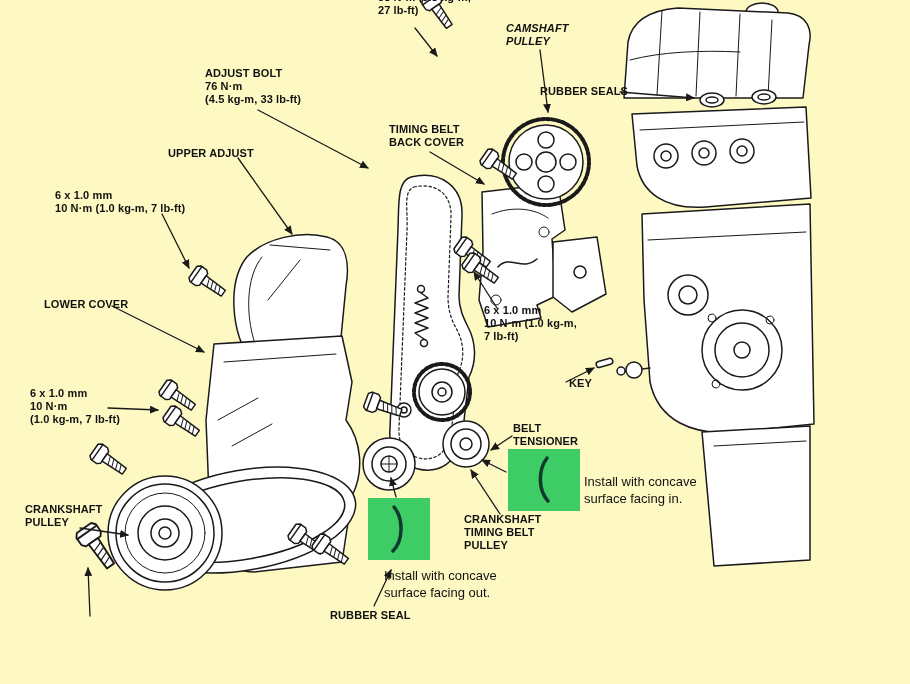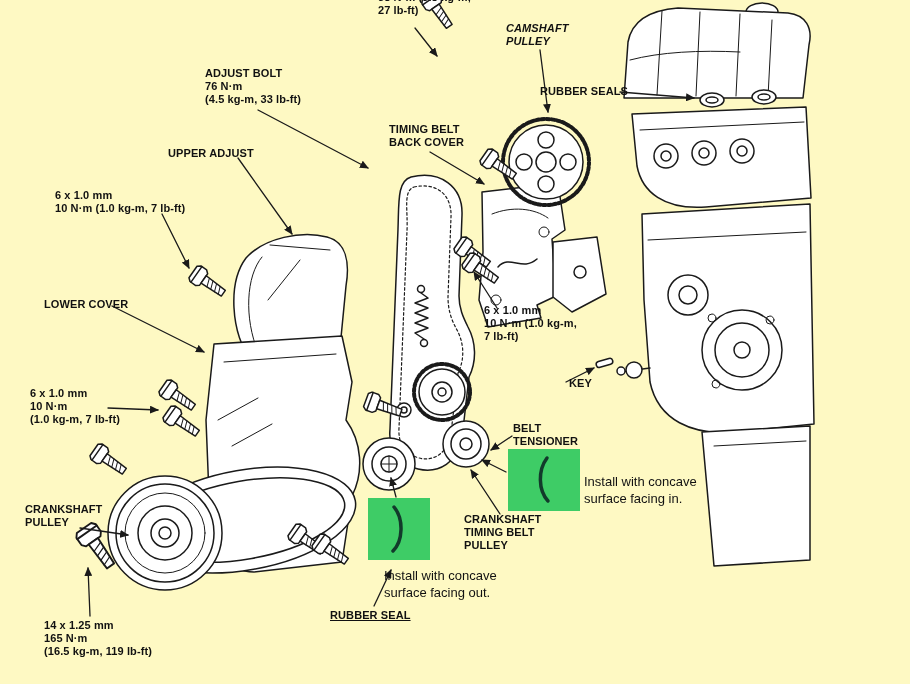--- a/index.html
+++ b/index.html
@@ -41,21 +41,21 @@
   .lbl-specul     { left:55px;  top:189px; }
   .lbl-lowercover { left:44px;  top:298px; }
   .lbl-specr      { left:484px; top:304px; }
   .lbl-key        { left:557px; top:377px;margin-left:12px; }
   .lbl-specll     { left:30px;  top:387px; }
   .lbl-tensioner  { left:513px; top:422px; }
   .lbl-crankpul   { left:25px;  top:503px; }
   .note-in        { left:584px; top:473px; }
   .lbl-ctbp       { left:464px; top:513px; }
   .note-out       { left:384px; top:567px; }
-  .lbl-rubberseal { left:330px; top:609px;text-decoration:underline; }
+  .lbl-rubberseal { left:330px; top:609px; }
   .lbl-crankbolt  { left:44px;  top:619px; }
 </style>
 </head>
 <body>
 
 <div class="stage">
 
   <svg class="diagram" width="910" height="684" viewBox="0 0 910 684">
     <defs>
       <marker id="arr" markerWidth="9" markerHeight="8" refX="8" refY="4" orient="auto" markerUnits="userSpaceOnUse">
@@ -279,16 +279,13 @@
   <div class="lbl lbl-crankpul">CRANKSHAFT
 PULLEY</div>
   <div class="note note-in">Install with concave
 surface facing in.</div>
   <div class="lbl lbl-ctbp">CRANKSHAFT
 TIMING BELT
 PULLEY</div>
   <div class="note note-out">Install with concave
 surface facing out.</div>
   <div class="lbl lbl-rubberseal">RUBBER SEAL</div>
-  <div class="lbl lbl-crankbolt">14 x 1.25 mm
-165 N·m
-(16.5 kg-m, 119 lb-ft)</div>
 </div>
 
 </body></html>

